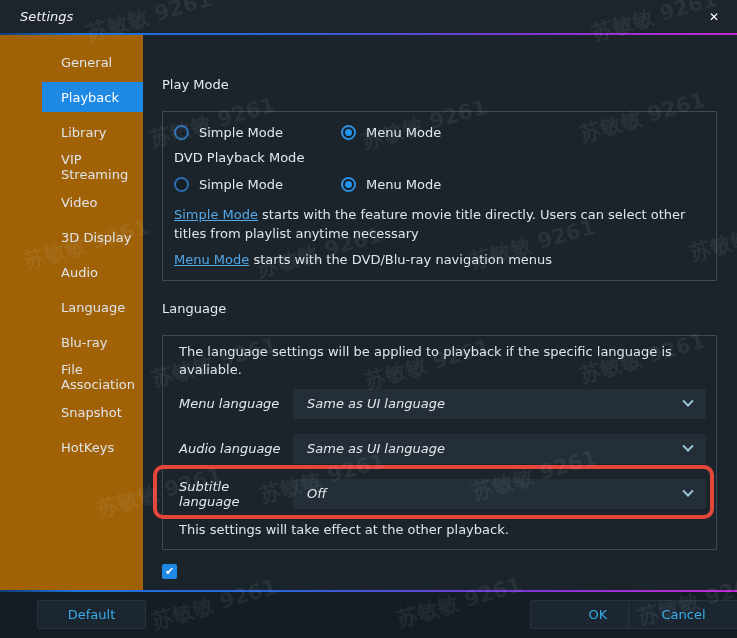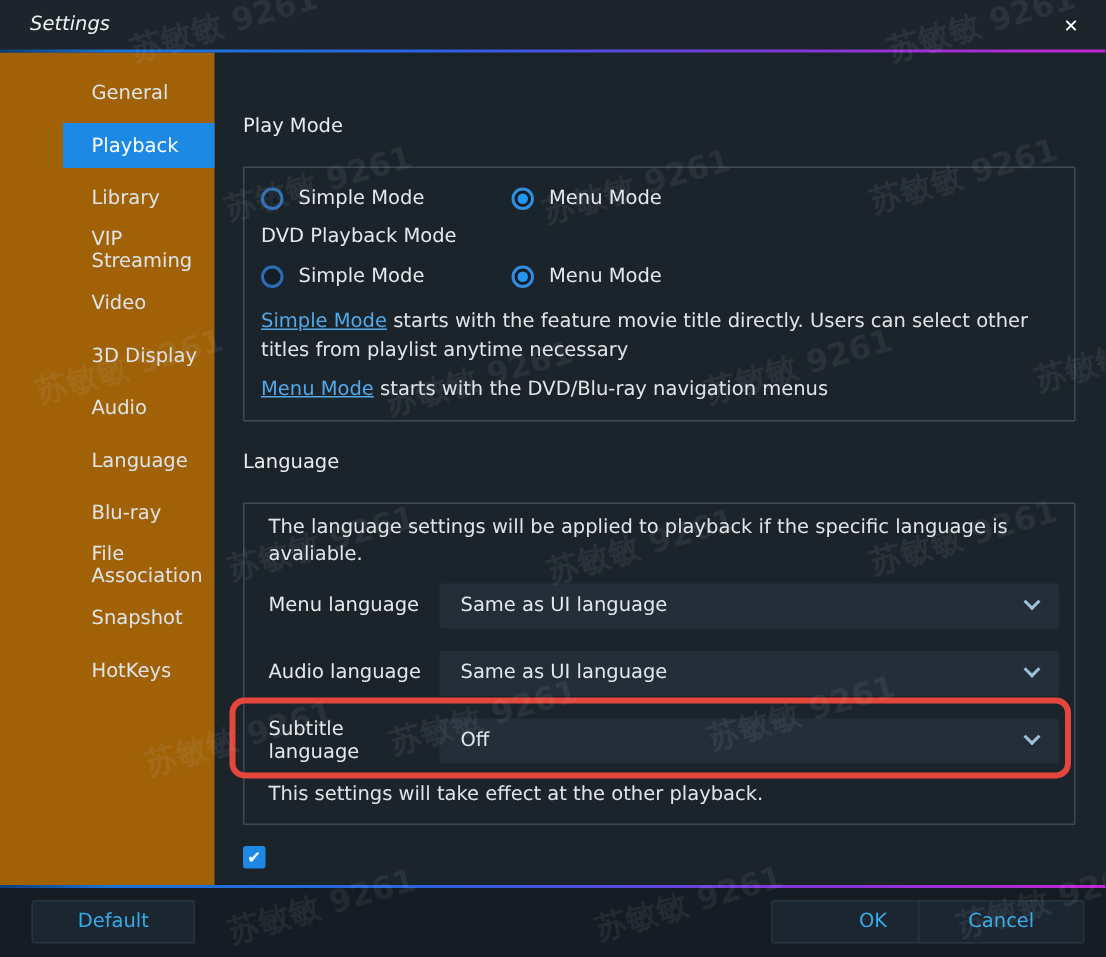--- a/index.html
+++ b/index.html
@@ -58,21 +58,21 @@
   .radio.checked { border-color: #2e8fe0; }
   .radio.checked::after {
     content: ""; position: absolute; left: 2px; top: 2px;
     width: 7px; height: 7px; border-radius: 50%; background: #2196f3;
   }
   .radio-pair span.rlabel { margin-left: 10px; }
   .desc { margin-top: 8px; line-height: 18.5px; color: #e0e5e9; }
   .desc.second { margin-top: 8px; }
   a.fake-link { color: #52a8e8; text-decoration: underline; cursor: pointer; }
   .intro { line-height: 18.5px; color: #e0e5e9; max-width: 545px; }
-  .lang-row { display: flex; align-items: center; margin-top: 15px; position: relative; }
+  .lang-row { display: flex; align-items: center; margin-top: 15px; position: relative; font-style: italic; }
   .lang-row.first { margin-top: 9px; }
   .lang-row .llabel { width: 114px; flex: none; color: #e4e8eb; }
   .dropdown {
     flex: 1; height: 30px; background: #232e39; border-radius: 2px;
     display: flex; align-items: center; padding: 0 14px; cursor: pointer;
     color: #e2e7ea;
   }
   .chev {
     margin-left: auto; width: 8px; height: 8px;
     border-right: 2px solid #9cc2d6; border-bottom: 2px solid #9cc2d6;
@@ -90,21 +90,21 @@
     color: #ffffff; font-size: 11px; line-height: 15px; text-align: center;
     flex: none; cursor: pointer;
   }
   .check-row .clabel { margin-left: 12px; }
   
   .footer { height: 46px; background: #151c23; position: relative; z-index: 2; }
   .btn {
     position: absolute; top: 8px; height: 29px;
     background: #1b2631; border: 1px solid #263442; border-radius: 2px;
     color: #36abe7; font-size: 13px;
-    display: flex; align-items: center; justify-content: center; cursor: pointer;
+    display: flex; align-items: center; justify-content: center; cursor: pointer; margin-left: 16px;
   }
   .btn.default { left: 21px; width: 109px; }
   .btn.ok { left: 514px; width: 136px; }
   .btn.cancel { left: 612px; width: 111px; }
   
   .wm-layer { position: absolute; inset: 0; z-index: 5; pointer-events: none; overflow: hidden; }
   .wm {
     position: absolute; font-size: 21px; font-weight: bold;
     color: rgba(200,215,225,0.08); transform: rotate(-16deg);
     white-space: nowrap;

